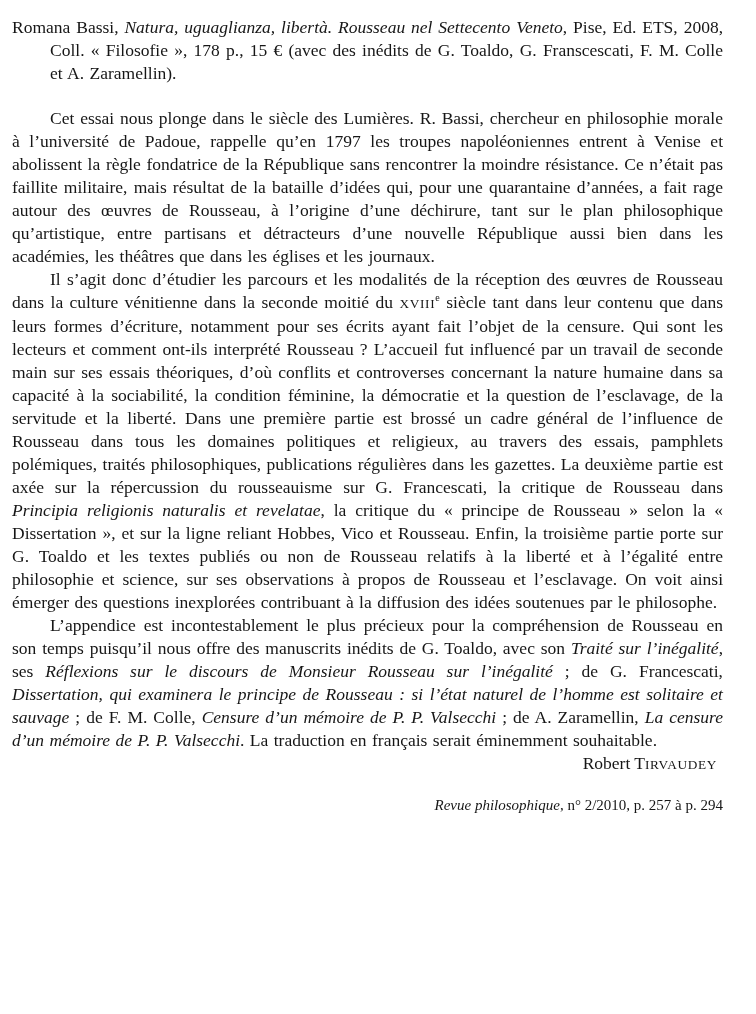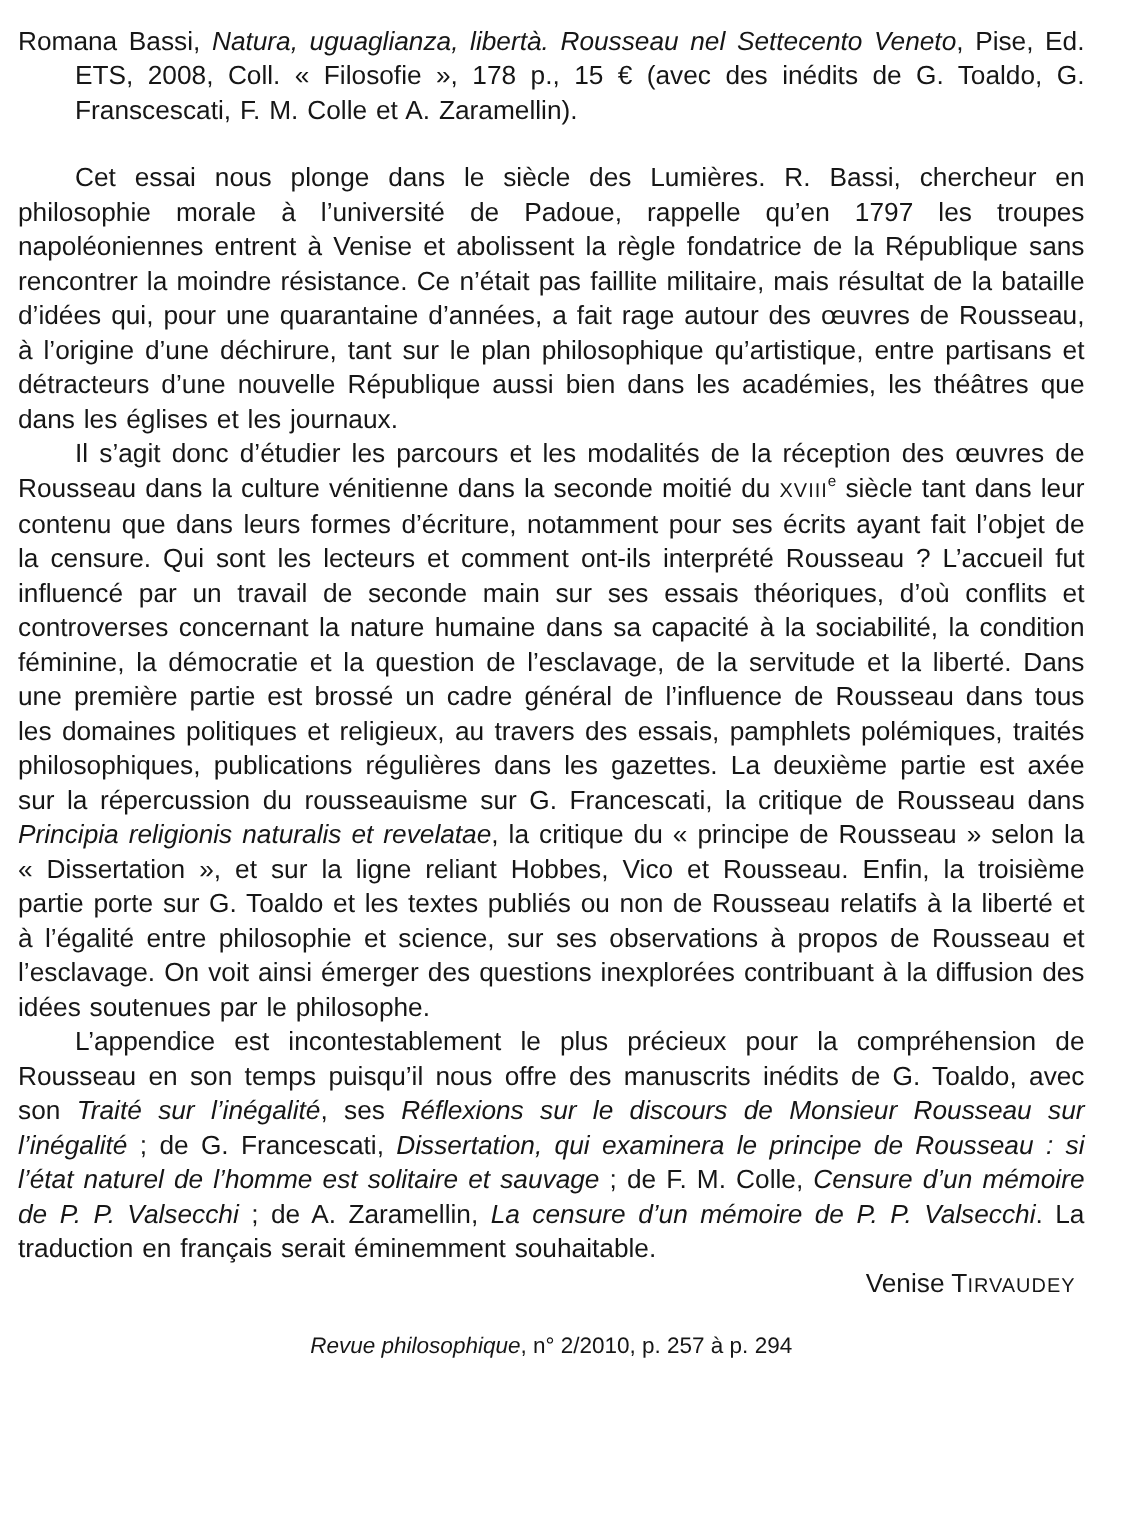--- a/index.html
+++ b/index.html
@@ -7,21 +7,21 @@
     padding: 0;
     background: #ffffff;
   }
   .page {
     position: relative;
     width: 743px;
     height: 1014px;
     box-sizing: border-box;
     background: #ffffff;
     color: #161616;
-    font-family: Liberation Sans, sans-serif;
+    font-family: Liberation Serif, serif;
     font-size: 17.5px;
     line-height: 23px;
     padding: 16px 20px 12px 12px;
     overflow: hidden;
     -webkit-font-smoothing: antialiased;
   }
   .reference {
     margin: 0 0 22px 0;
     padding-left: 38px;
     text-indent: -38px;
@@ -36,21 +36,21 @@
     hyphens: manual;
   }
   .signature {
     margin: 0;
     text-align: right;
     padding-right: 6px;
   }
   .footer {
     margin: 18px 0 0 0;
     font-size: 15px;
-    text-align: center;
+    text-align: right;
   }
   .run-normal { font-style: normal; }
   .run-italic { font-style: italic; }
   .run-smallcaps {
     font-size: 0.76em;
     letter-spacing: 0.05em;
     margin-top: 23px;
   }
   .run-sup {
     vertical-align: super;
@@ -64,17 +64,17 @@
 <div class="page">
 
   <p class="reference"><span class="run-normal">Romana Bassi, </span><span class="run-italic">Natura, uguaglianza, libertà. Rousseau nel Settecento Veneto</span><span class="run-normal">, Pise, Ed. ETS, 2008, Coll. « Filosofie », 178 p., 15 € (avec des inédits de G. Toaldo, G. Franscescati, F. M. Colle et A. Zaramellin).</span></p>
 
   <div>
     <p class="para"><span class="run-normal">Cet essai nous plonge dans le siècle des Lumières. R. Bassi, chercheur en philosophie morale à l’université de Padoue, rappelle qu’en 1797 les troupes napoléoniennes entrent à Venise et abolissent la règle fondatrice de la République sans rencontrer la moindre résistance. Ce n’était pas faillite militaire, mais résultat de la bataille d’idées qui, pour une quarantaine d’années, a fait rage autour des œuvres de Rousseau, à l’origine d’une déchirure, tant sur le plan philosophique qu’artistique, entre partisans et détracteurs d’une nouvelle République aussi bien dans les académies, les théâtres que dans les églises et les journaux.</span></p>
     <p class="para"><span class="run-normal">Il s’agit donc d’étudier les parcours et les modalités de la réception des œuvres de Rousseau dans la culture vénitienne dans la seconde moitié du </span><span class="run-smallcaps">XVIII</span><span class="run-sup">e</span><span class="run-normal"> siècle tant dans leur contenu que dans leurs formes d’écriture, notamment pour ses écrits ayant fait l’objet de la censure. Qui sont les lecteurs et comment ont-ils interprété Rousseau ? L’accueil fut influencé par un travail de seconde main sur ses essais théoriques, d’où conflits et controverses concernant la nature humaine dans sa capacité à la sociabilité, la condition féminine, la démocratie et la question de l’esclavage, de la servitude et la liberté. Dans une première partie est brossé un cadre général de l’influence de Rousseau dans tous les domaines politiques et religieux, au travers des essais, pamphlets polémiques, traités philosophiques, publications régulières dans les gazettes. La deuxième partie est axée sur la répercussion du rousseauisme sur G. Francescati, la critique de Rousseau dans </span><span class="run-italic">Principia religionis naturalis et revelatae</span><span class="run-normal">, la critique du « principe de Rousseau » selon la « Dissertation », et sur la ligne reliant Hobbes, Vico et Rousseau. Enfin, la troisième partie porte sur G. Toaldo et les textes publiés ou non de Rousseau relatifs à la liberté et à l’égalité entre philosophie et science, sur ses observations à propos de Rousseau et l’esclavage. On voit ainsi émerger des questions inexplorées contribuant à la diffusion des idées soutenues par le philosophe.</span></p>
     <p class="para"><span class="run-normal">L’appendice est incontestablement le plus précieux pour la compréhension de Rousseau en son temps puisqu’il nous offre des manuscrits inédits de G. Toaldo, avec son </span><span class="run-italic">Traité sur l’inégalité</span><span class="run-normal">, ses </span><span class="run-italic">Réflexions sur le discours de Monsieur Rousseau sur l’inégalité</span><span class="run-normal"> ; de G. Francescati, </span><span class="run-italic">Dissertation, qui examinera le principe de Rousseau : si l’état naturel de l’homme est solitaire et sauvage</span><span class="run-normal"> ; de F. M. Colle, </span><span class="run-italic">Censure d’un mémoire de P. P. Valsecchi</span><span class="run-normal"> ; de A. Zaramellin, </span><span class="run-italic">La censure d’un mémoire de P. P. Valsecchi</span><span class="run-normal">. La traduction en français serait éminemment souhaitable.</span></p>
   </div>
 
-  <p class="signature"><span class="run-normal">Venise T</span><span class="run-smallcaps">IRVAUDEY</span></p>
+  <p class="signature"><span class="run-normal">Robert T</span><span class="run-smallcaps">IRVAUDEY</span></p>
 
   <p class="footer"><span class="run-italic">Revue philosophique</span><span class="run-normal">, n° 2/2010, p. 257 à p. 294</span></p>
 
 </div>
 
 </body></html>

